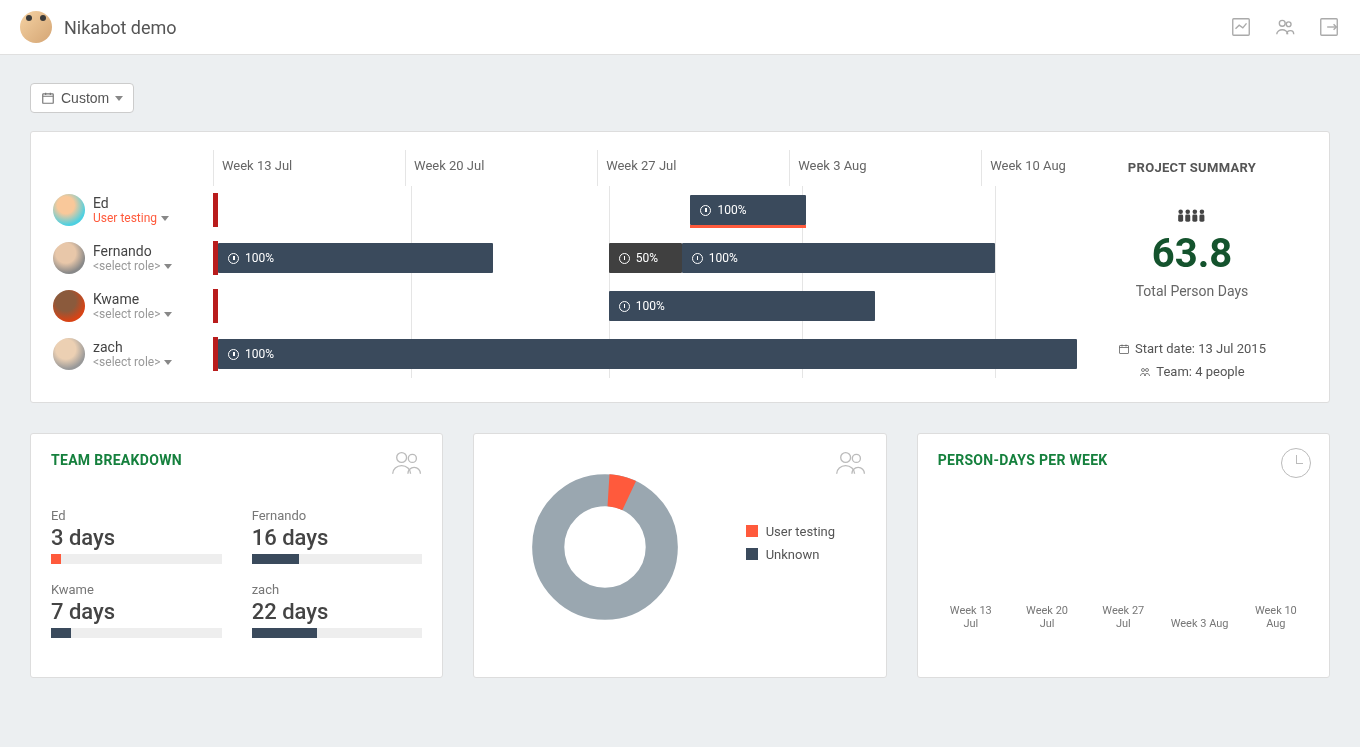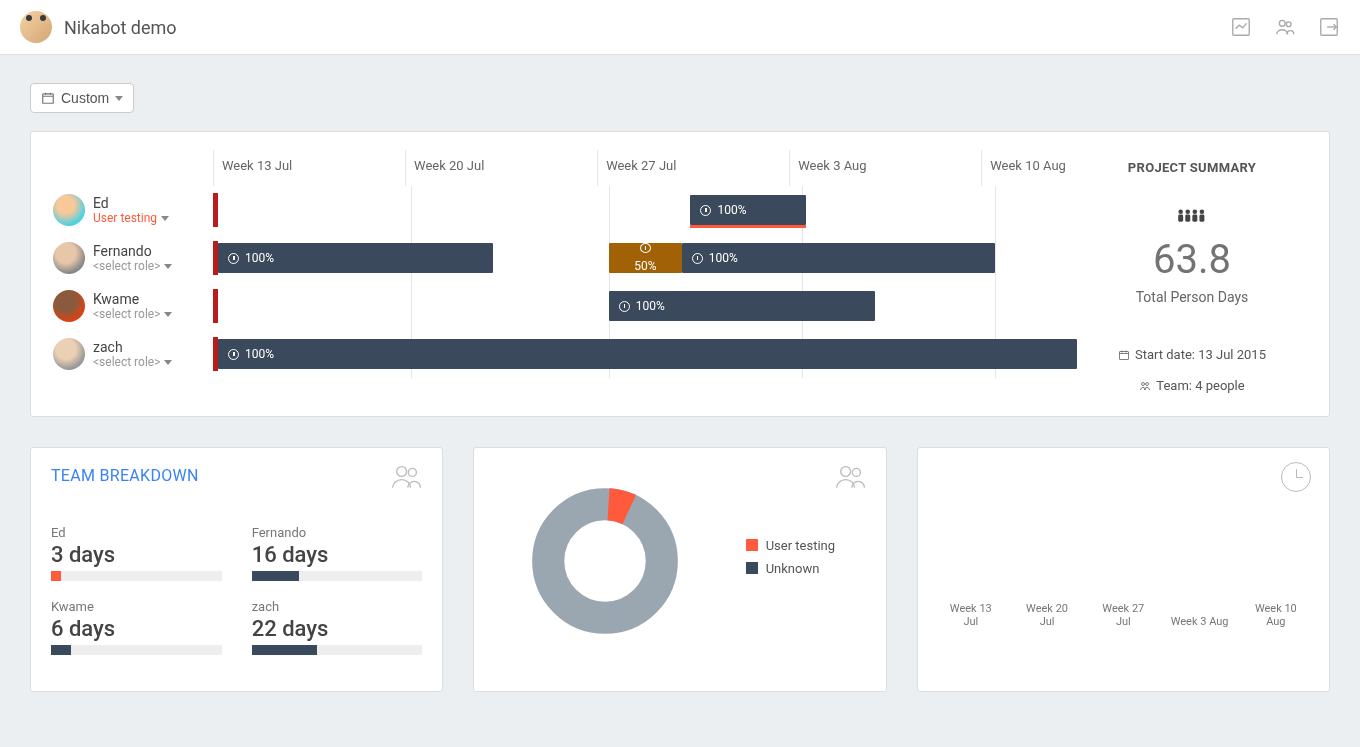--- a/index.html
+++ b/index.html
@@ -55,34 +55,34 @@
 .avatar.zach { background: radial-gradient(circle at 40% 35%, #ecd0b3 35%, #999 70%);}
 .person-meta .name { font-size: 14px; color:#444; }
 .person-meta .role { font-size: 12px; color:#999; cursor:pointer; display:flex; align-items:center; gap:4px;}
 .person-meta .role.user-testing { color:#ff5a3c; }
 .track { flex:1; position:relative; height:34px; border-left:5px solid #b91c1c;}
 .track .grid { position:absolute; top:-7px; bottom:-7px; border-left:1px solid #e5e5e5;}
 .bar {
   position:absolute; top:2px; height:30px; background:#3a4a5c; color:#fff;
   font-size:12px; display:flex; align-items:center; padding:0 10px; gap:6px; border-radius:1px;
 }
-.bar.dim { background:#a16207;flex-direction:column; }
+.bar.dim { background:#404040; }
 .bar.accent::after{content:"";position:absolute;left:0;right:0;bottom:-3px;height:3px;background:#ff5a3c;}
 .clock-sm { width:11px;height:11px;border:1.5px solid currentColor;border-radius:50%;position:relative;display:inline-block;}
 .clock-sm::after{content:"";position:absolute;top:2px;left:4px;width:1.5px;height:4px;background:currentColor;}
 .summary-title { font-size: 13px; font-weight:700; color:#555; letter-spacing:0.3px; margin-bottom:30px; }
 .people-icon-row svg { width:34px; height:22px; fill:#444; }
-.big-num { font-size: 40px; color:#737373; font-weight:400; margin-top:6px; }
+.big-num { font-size: 40px; color:#14532d; font-weight:700; }
 .sub-label { font-size: 14px; color:#666; margin-top: 6px; }
 .meta-lines { margin-top: 38px; font-size: 13px; color:#555; line-height:1.8; }
-.meta-lines .line { display:flex; align-items:center; justify-content:center; gap:5px;margin-top:8px;}
+.meta-lines .line { display:flex; align-items:center; justify-content:center; gap:5px;}
 .sm-icon { width:12px;height:12px;stroke:#555;fill:none;stroke-width:1.5; }
 .panels { display:flex; gap: 30px; margin-top: 30px; }
 .panel { flex:1; background:#fff; border:1px solid #ddd; border-radius:3px; padding: 18px 20px 24px; position:relative; min-height: 245px;}
-.panel-title { font-size: 16px; font-weight:400; color:#3b82f6; letter-spacing:0.3px; }
+.panel-title { font-size: 14px; font-weight:700; color:#15803d; letter-spacing:0.3px; }
 .panel-icon { position:absolute; top:14px; right:18px; }
 .panel-icon svg { width:34px; height:28px; stroke:#bbb; fill:none; stroke-width:1.5;}
 .breakdown-grid { display:grid; grid-template-columns: 1fr 1fr; gap: 18px 30px; margin-top: 40px;}
 .bd-name { font-size:13px; color:#777; }
 .bd-days { font-size:22px; color:#444; font-weight:500; margin-top:2px;}
 .bd-bar { height: 10px; background:#eee; margin-top:4px; position:relative;}
 .bd-bar .fill { position:absolute; top:0; left:0; bottom:0; background:#3a4a5c;}
 .bd-bar .fill.accent { background:#ff5a3c;}
 .dist-body { display:flex; align-items:center; margin-top: 20px; gap: 30px;}
 .donut-wrap { flex:1; display:flex; justify-content:center;}
@@ -293,21 +293,21 @@
           </div>
           <div>
     <div class="bd-name">Fernando</div>
     <div class="bd-days">16 days</div>
     <div class="bd-bar">
               <div class="fill" style="width:28%"></div>
             </div>
           </div>
           <div>
     <div class="bd-name">Kwame</div>
-    <div class="bd-days">6 days</div>
+    <div class="bd-days">7 days</div>
     <div class="bd-bar">
               <div class="fill" style="width:12%"></div>
             </div>
           </div>
           <div>
     <div class="bd-name">zach</div>
     <div class="bd-days">22 days</div>
     <div class="bd-bar">
               <div class="fill" style="width:38%"></div>
             </div>
@@ -339,20 +339,21 @@
             </div>
             <div class="legend-item">
               <span class="swatch "></span>
               <span>Unknown</span>
             </div>
           </div>
       </div>
     </div>
 
     <div class="panel">
+      <div class="panel-title">PERSON-DAYS PER WEEK</div>
       <div class="panel-icon">
           <div class="clock-big"></div>
         </div>
       <div class="bars-chart" id="bar-chart">
           <div class="bcol">
             <div class="b" style="height:55%"></div>
             <div class="blabel">Week 13 Jul</div>
           </div>
           <div class="bcol">
             <div class="b" style="height:40%"></div>

